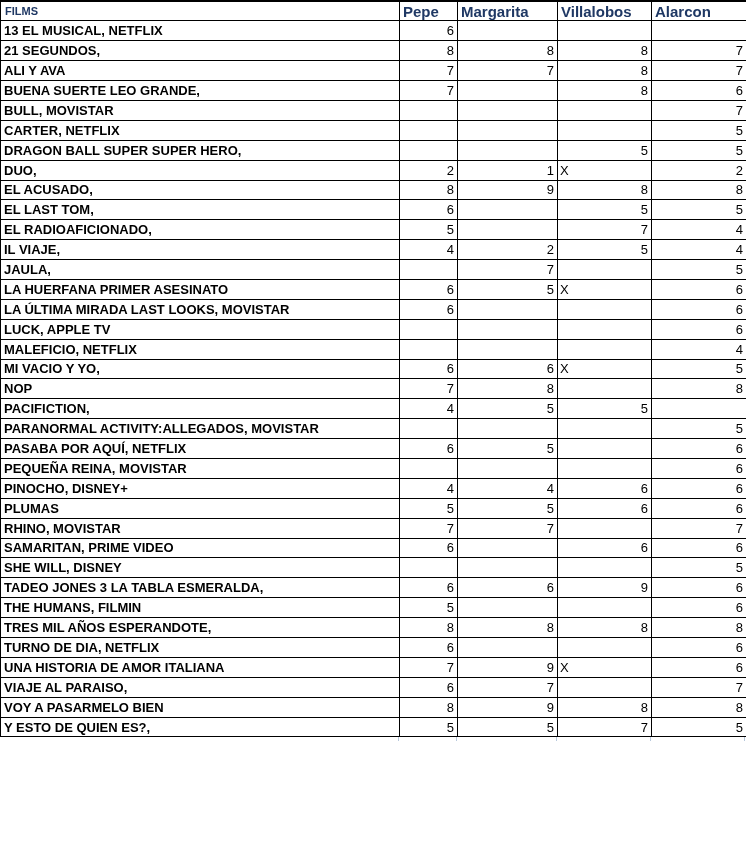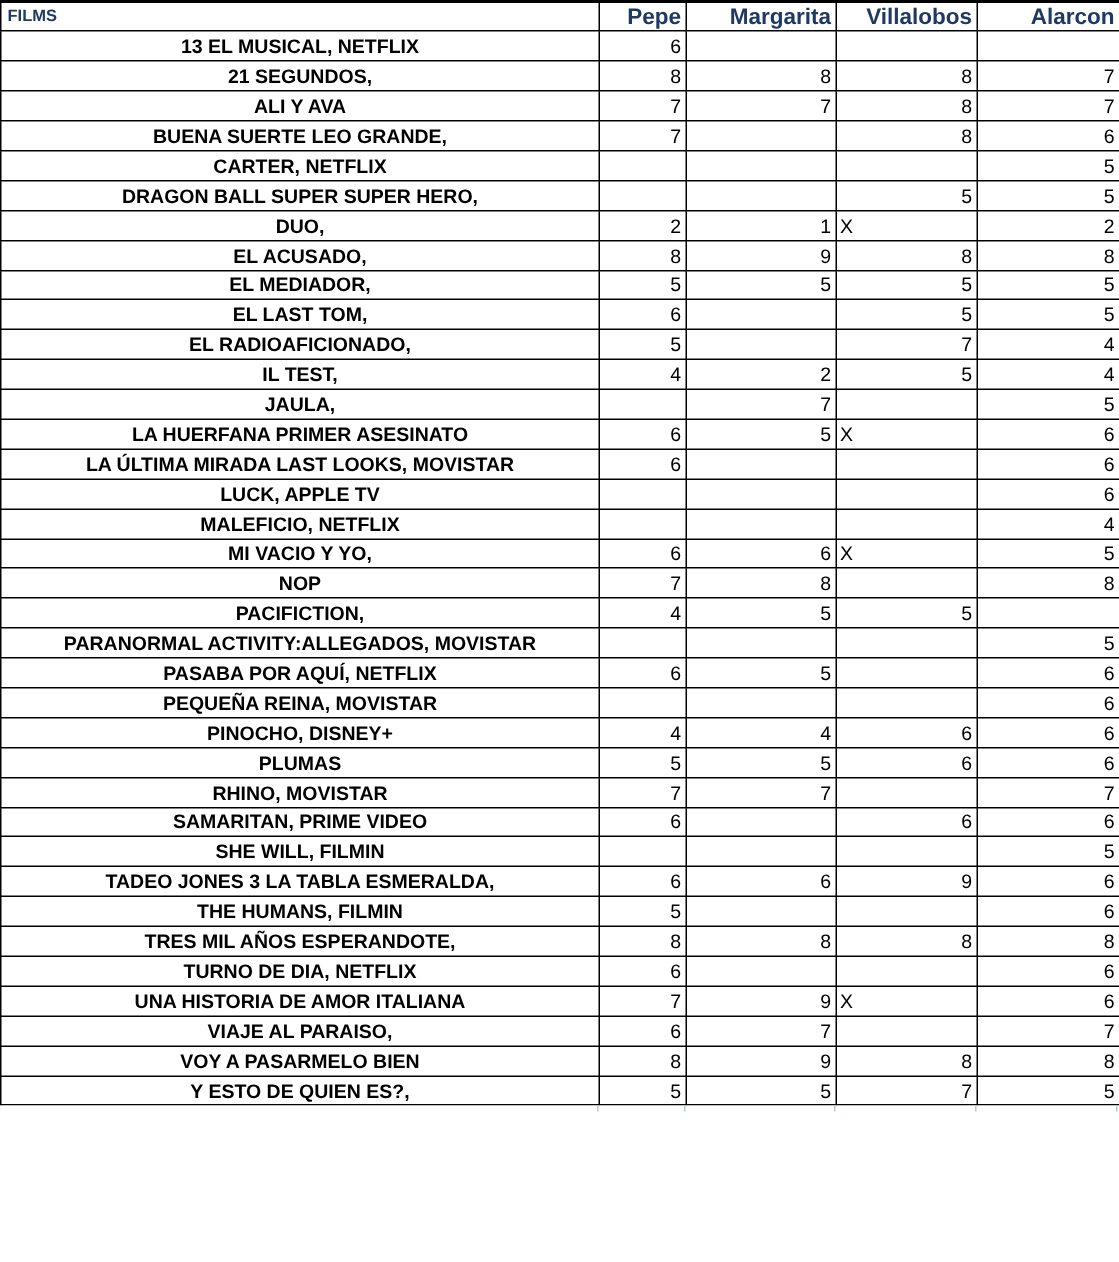--- a/index.html
+++ b/index.html
@@ -44,28 +44,28 @@
   thead th { border-top: 2px solid var(--border); }
 
   th.films-th {
     text-align: left;
     font-weight: bold;
     font-size: 11px;
     color: var(--header-text);
     padding-left: 4px;
   }
   th.rater-th {
-    text-align: right;
+    text-align: left;
     font-weight: bold;
     font-size: 15px;
     color: var(--header-text);
     padding-left: 3px;
   }
   td.film-cell {
-    text-align: center;
+    text-align: left;
     font-weight: bold;
     font-size: 13px;
     color: var(--cell-text);
     padding-left: 3px;
   }
   td.rating-cell {
     text-align: right;
     font-weight: normal;
     font-size: 13px;
     color: var(--cell-text);
@@ -140,20 +140,27 @@
           <td class="rating-cell">7</td>
         </tr>
         <tr>
           <td class="film-cell">BUENA SUERTE LEO GRANDE,</td>
           <td class="rating-cell">7</td>
           <td class="rating-cell"></td>
           <td class="rating-cell">8</td>
           <td class="rating-cell">6</td>
         </tr>
         <tr>
+          <td class="film-cell">BULL, MOVISTAR</td>
+          <td class="rating-cell"></td>
+          <td class="rating-cell"></td>
+          <td class="rating-cell"></td>
+          <td class="rating-cell">7</td>
+        </tr>
+        <tr>
           <td class="film-cell">CARTER, NETFLIX</td>
           <td class="rating-cell"></td>
           <td class="rating-cell"></td>
           <td class="rating-cell"></td>
           <td class="rating-cell">5</td>
         </tr>
         <tr>
           <td class="film-cell">DRAGON BALL SUPER SUPER HERO,</td>
           <td class="rating-cell"></td>
           <td class="rating-cell"></td>
@@ -168,42 +175,35 @@
           <td class="rating-cell">2</td>
         </tr>
         <tr>
           <td class="film-cell">EL ACUSADO,</td>
           <td class="rating-cell">8</td>
           <td class="rating-cell">9</td>
           <td class="rating-cell">8</td>
           <td class="rating-cell">8</td>
         </tr>
         <tr>
-          <td class="film-cell">EL MEDIADOR,</td>
-          <td class="rating-cell">5</td>
-          <td class="rating-cell">5</td>
-          <td class="rating-cell">5</td>
-          <td class="rating-cell">5</td>
-        </tr>
-        <tr>
           <td class="film-cell">EL LAST TOM,</td>
           <td class="rating-cell">6</td>
           <td class="rating-cell"></td>
           <td class="rating-cell">5</td>
           <td class="rating-cell">5</td>
         </tr>
         <tr>
           <td class="film-cell">EL RADIOAFICIONADO,</td>
           <td class="rating-cell">5</td>
           <td class="rating-cell"></td>
           <td class="rating-cell">7</td>
           <td class="rating-cell">4</td>
         </tr>
         <tr>
-          <td class="film-cell">IL TEST,</td>
+          <td class="film-cell">IL VIAJE,</td>
           <td class="rating-cell">4</td>
           <td class="rating-cell">2</td>
           <td class="rating-cell">5</td>
           <td class="rating-cell">4</td>
         </tr>
         <tr>
           <td class="film-cell">JAULA,</td>
           <td class="rating-cell"></td>
           <td class="rating-cell">7</td>
           <td class="rating-cell"></td>
@@ -301,21 +301,21 @@
           <td class="rating-cell">7</td>
         </tr>
         <tr>
           <td class="film-cell">SAMARITAN, PRIME VIDEO</td>
           <td class="rating-cell">6</td>
           <td class="rating-cell"></td>
           <td class="rating-cell">6</td>
           <td class="rating-cell">6</td>
         </tr>
         <tr>
-          <td class="film-cell">SHE WILL, FILMIN</td>
+          <td class="film-cell">SHE WILL, DISNEY</td>
           <td class="rating-cell"></td>
           <td class="rating-cell"></td>
           <td class="rating-cell"></td>
           <td class="rating-cell">5</td>
         </tr>
         <tr>
           <td class="film-cell">TADEO JONES 3 LA TABLA ESMERALDA,</td>
           <td class="rating-cell">6</td>
           <td class="rating-cell">6</td>
           <td class="rating-cell">9</td>

